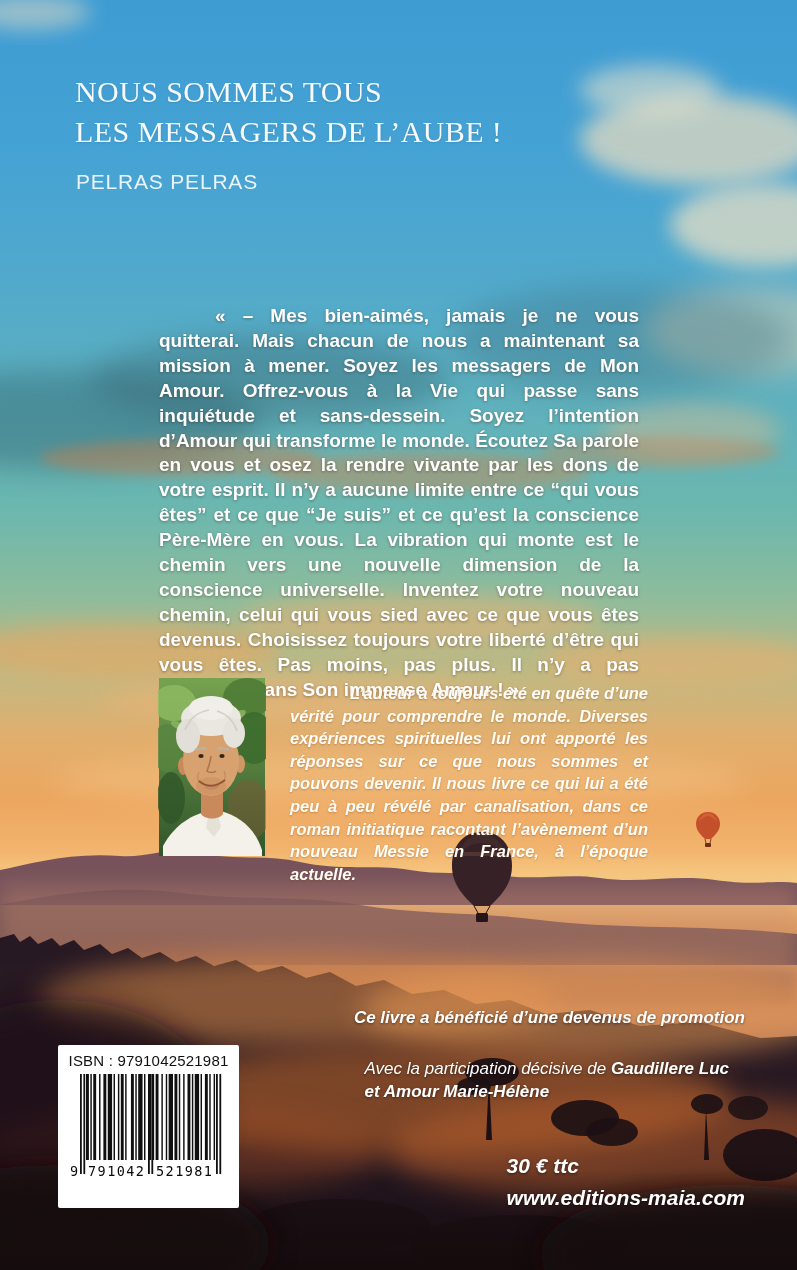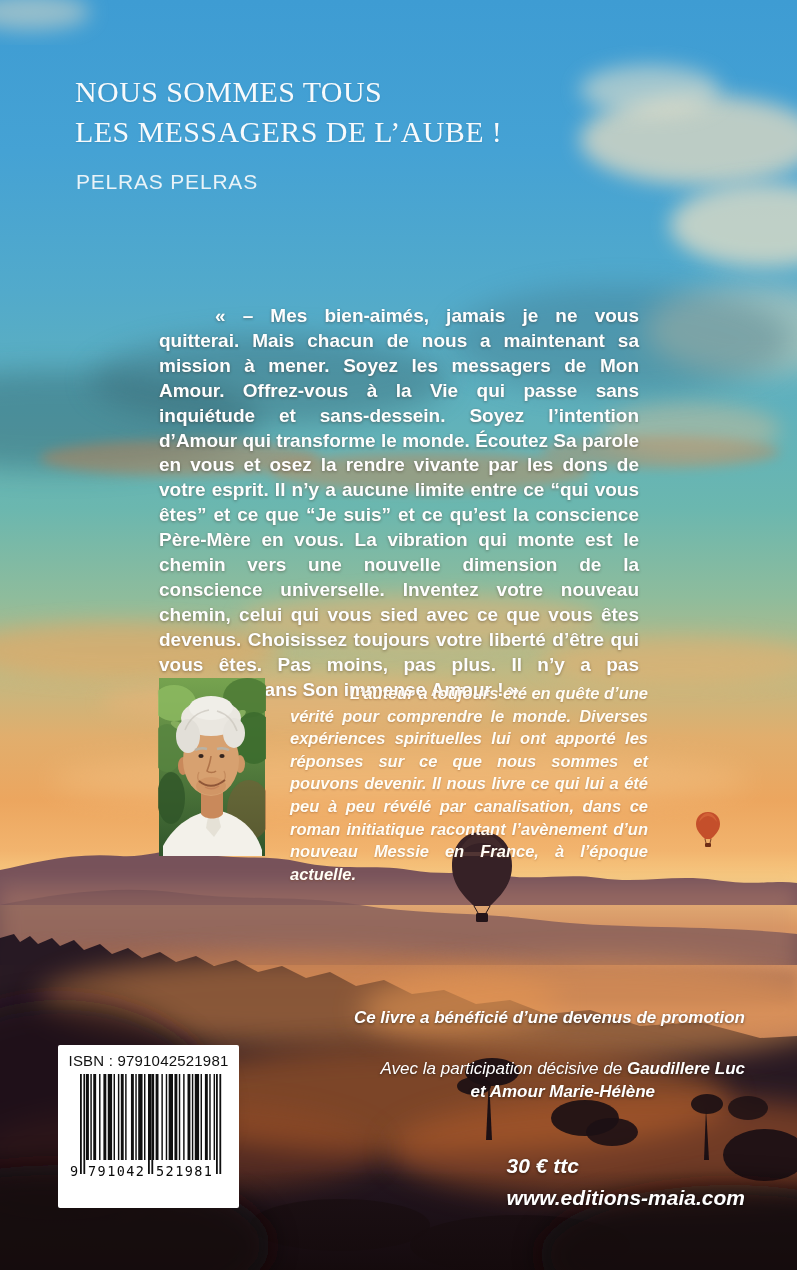--- a/index.html
+++ b/index.html
@@ -45,21 +45,21 @@
     font-size:16.5px;line-height:22.6px;font-weight:700;font-style:italic;
     color:#FFFDF6;text-align:justify;text-indent:60px;
     text-shadow:0 1px 2px rgba(120,60,20,.35);
   }
   .promo{
     right:52px;top:1006px;text-align:right;
     font-size:17px;line-height:23px;font-weight:700;font-style:italic;color:#fff;
     text-shadow:0 1px 3px rgba(0,0,0,.5);
   }
   .participation{
-    right:52px;top:1057px;text-align:center;
+    right:68px;top:1057px;text-align:left;
     font-size:17px;line-height:23px;font-style:italic;color:#fff;
     text-shadow:0 1px 3px rgba(0,0,0,.5);
   }
   .participation b{font-weight:700;}
   .pricing{
     right:52px;top:1150px;
     font-size:21px;line-height:32px;font-weight:700;font-style:italic;color:#fff;
     text-shadow:0 1px 3px rgba(0,0,0,.55);
   }
   .barcode-box{

